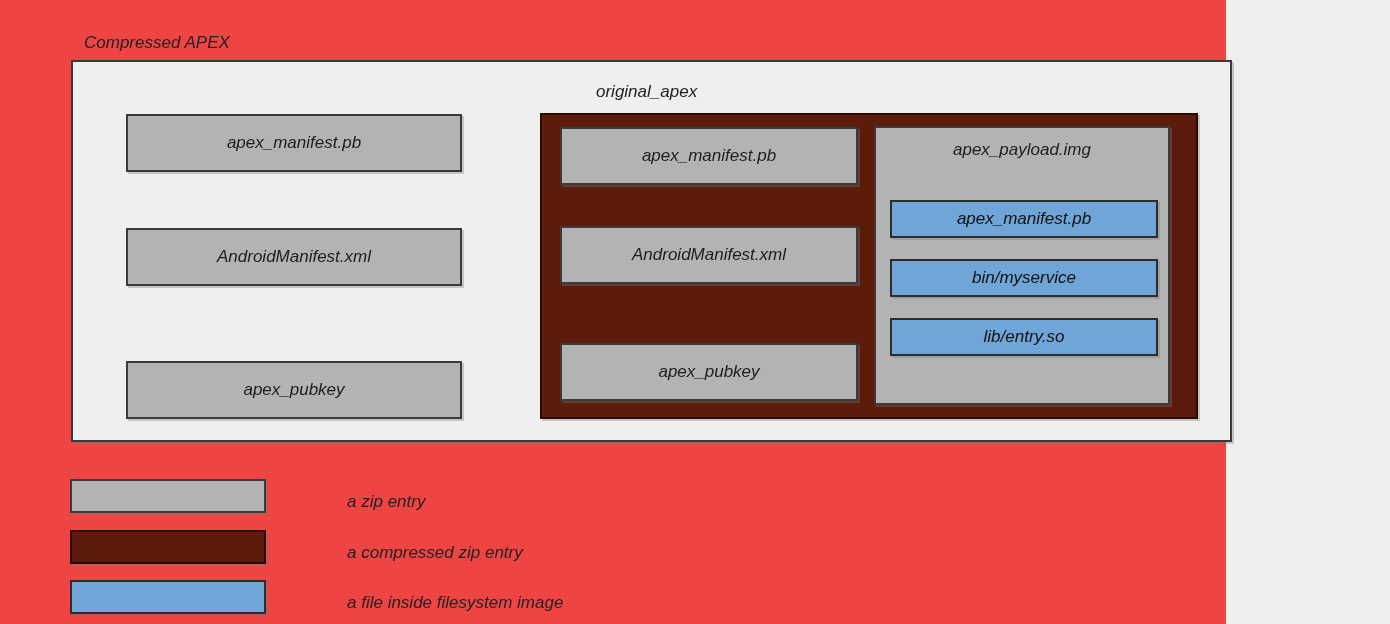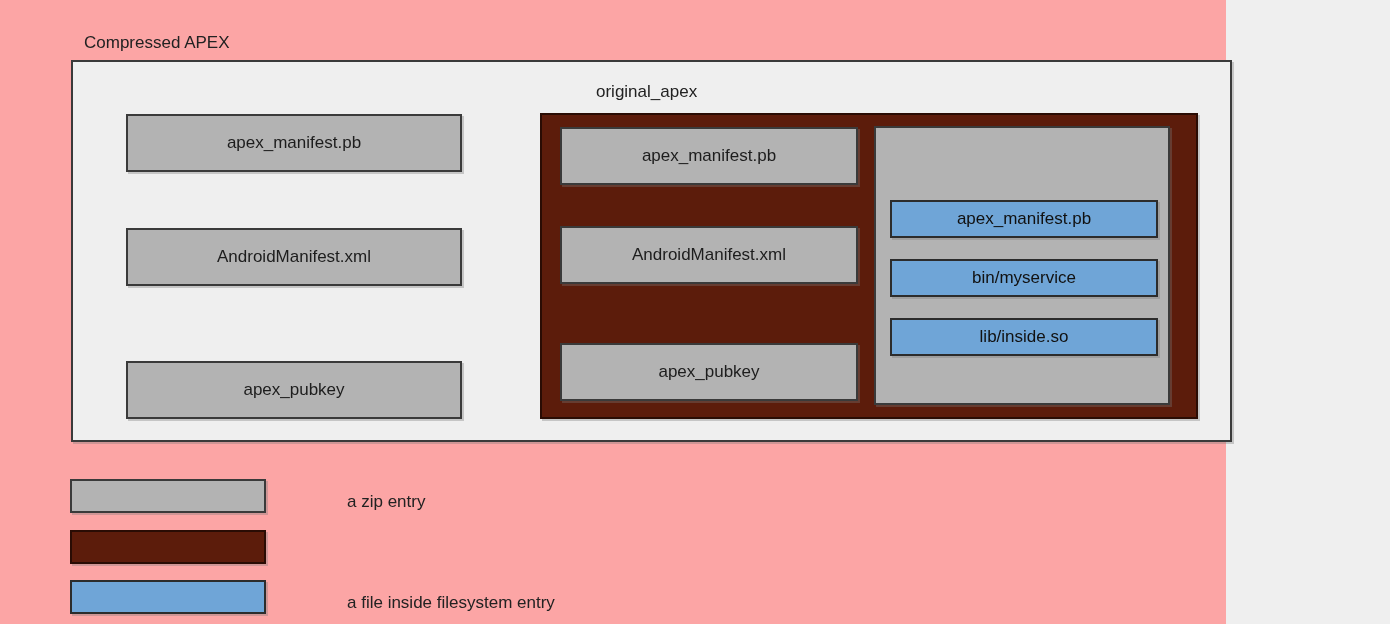--- a/index.html
+++ b/index.html
@@ -14,21 +14,22 @@
     overflow: hidden;
     font-family: "Liberation Sans", sans-serif;
     color: #222222;
   }
 
   .canvas {
     position: absolute;
     left: 0; top: 0;
     width: 1226px;
     height: 624px;
-    background: #fca5a5;
+    background: #ef4444;
+    font-style: italic;
   }
 
   
   .outer-box {
     position: absolute;
     left: 71px;
     top: 60px;
     width: 1161px;
     height: 382px;
     background: #efefef;
@@ -182,28 +183,30 @@
   <div class="compressed-box"></div>
 
   <div class="zip-entry mid-1">apex_manifest.pb</div>
 
   <div class="zip-entry mid-2">AndroidManifest.xml</div>
 
   <div class="zip-entry mid-3">apex_pubkey</div>
 
   <div class="payload-box"></div>
 
+  <div class="payload-title">apex_payload.img</div>
 
   <div class="fs-file fs-1">apex_manifest.pb</div>
 
   <div class="fs-file fs-2">bin/myservice</div>
 
-  <div class="fs-file fs-3">lib/inside.so</div>
+  <div class="fs-file fs-3">lib/entry.so</div>
 
   <div class="legend-swatch sw-zip"></div>
   <div class="legend-text lt-zip">a zip entry</div>
 
   <div class="legend-swatch sw-compressed"></div>
+  <div class="legend-text lt-compressed">a compressed zip entry</div>
 
   <div class="legend-swatch sw-fs"></div>
-  <div class="legend-text lt-fs">a file inside filesystem entry</div>
+  <div class="legend-text lt-fs">a file inside filesystem image</div>
 
 </div>
 
 </body></html>

